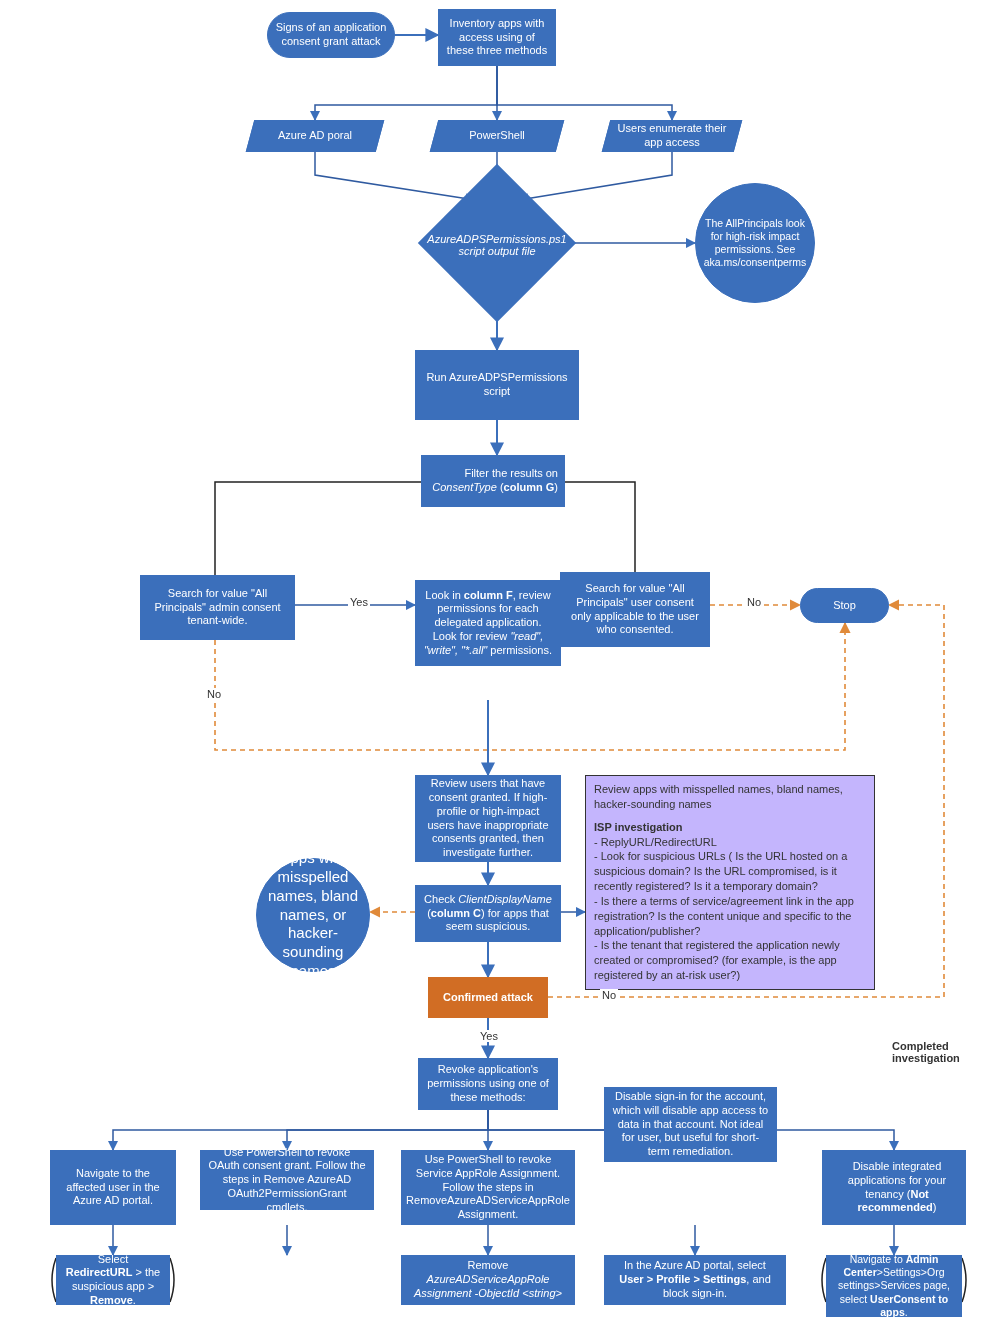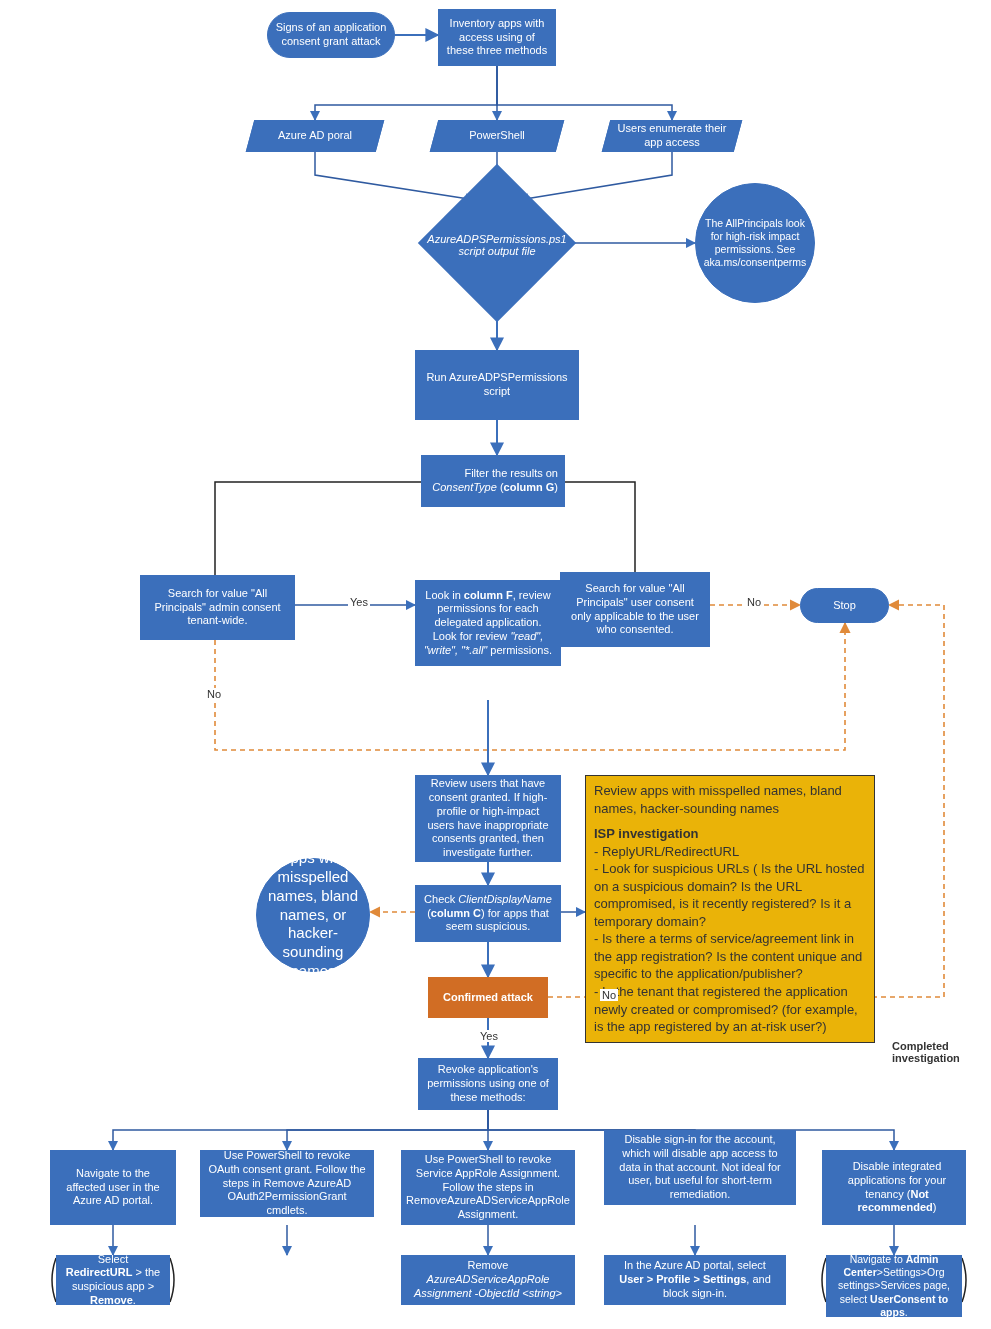--- a/index.html
+++ b/index.html
@@ -40,24 +40,24 @@
     display:flex; align-items:center; justify-content:center;
     padding:0 4px;
     box-sizing:border-box;
   }
   .circle {
     border-radius: 50%;
   }
   .annotation {
     position:absolute;
     border:1px solid #333;
-    background:#eab308;
+    background:#c4b5fd;
     color:#333;
     padding:6px 8px;
-    font-size:13px;
+    font-size:11px;
     line-height:1.35;
     box-sizing:border-box;
   }
   .orange-box {
     background:#d16d24;
     border-color:#d16d24;
   }
   .label {
     position:absolute;
     color:#333;
@@ -245,27 +245,27 @@
 <div class="label" style="left:478px; top:1030px;">Yes</div>
 <div class="label" style="left:890px; top:1040px; font-weight:600;"><span>Completed investigation</span></div>
 
 <div class="box" style="left:418px; top:1058px; width:140px; height:52px;">
   <span>Revoke application's permissions using one of these methods:</span>
 </div>
 
 <div class="box" style="left:50px; top:1150px; width:126px; height:75px;">
   <span>Navigate to the affected user in the Azure AD portal.</span>
 </div>
-<div class="box" style="left:200px; top:1150px; width:174px; height:67px;">
+<div class="box" style="left:200px; top:1150px; width:174px; height:60px;">
   <span>Use PowerShell to revoke OAuth consent grant. Follow the steps in Remove AzureAD OAuth2PermissionGrant cmdlets.</span>
 </div>
 <div class="box" style="left:401px; top:1150px; width:174px; height:75px;">
   <span>Use PowerShell to  revoke Service AppRole Assignment. Follow the steps in RemoveAzureADServiceAppRole Assignment.</span>
 </div>
-<div class="box" style="left:604px; top:1130px; width:192px; height:75px;">
+<div class="box" style="left:604px; top:1087px; width:173px; height:75px;">
   <span>Disable sign-in for the account, which will disable app access to data in that account. Not ideal for user, but useful for short-term remediation.</span>
 </div>
 <div class="box" style="left:822px; top:1150px; width:144px; height:75px;padding-left:12px;">
   <span>
     <span>Disable integrated applications for your tenancy (</span><strong>Not recommended</strong><span>)</span>
   </span>
 </div>
 
 <div class="box" style="left:56px; top:1255px; width:114px; height:50px;">
   <span>

